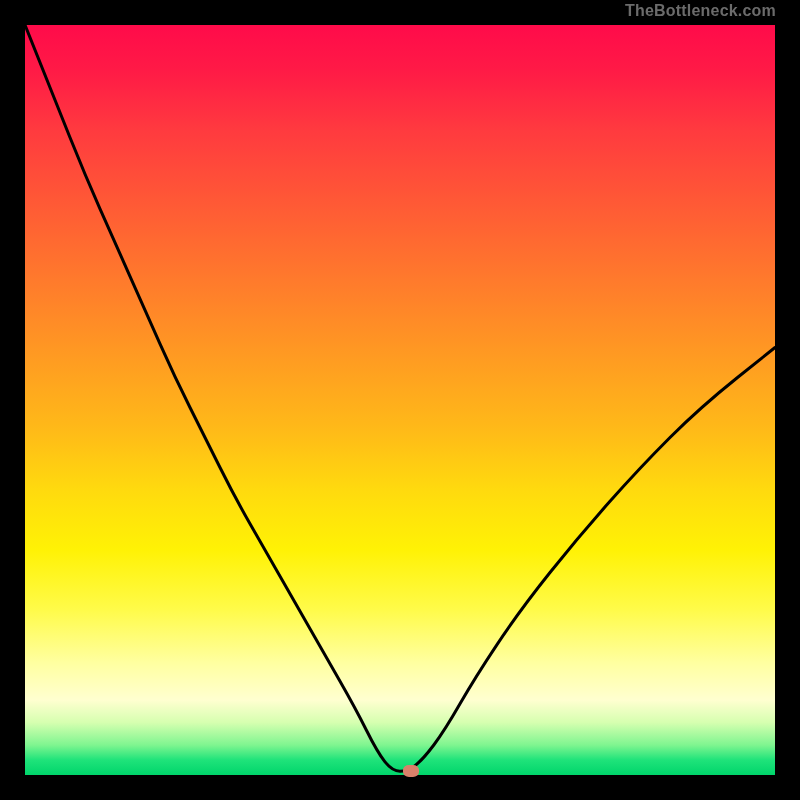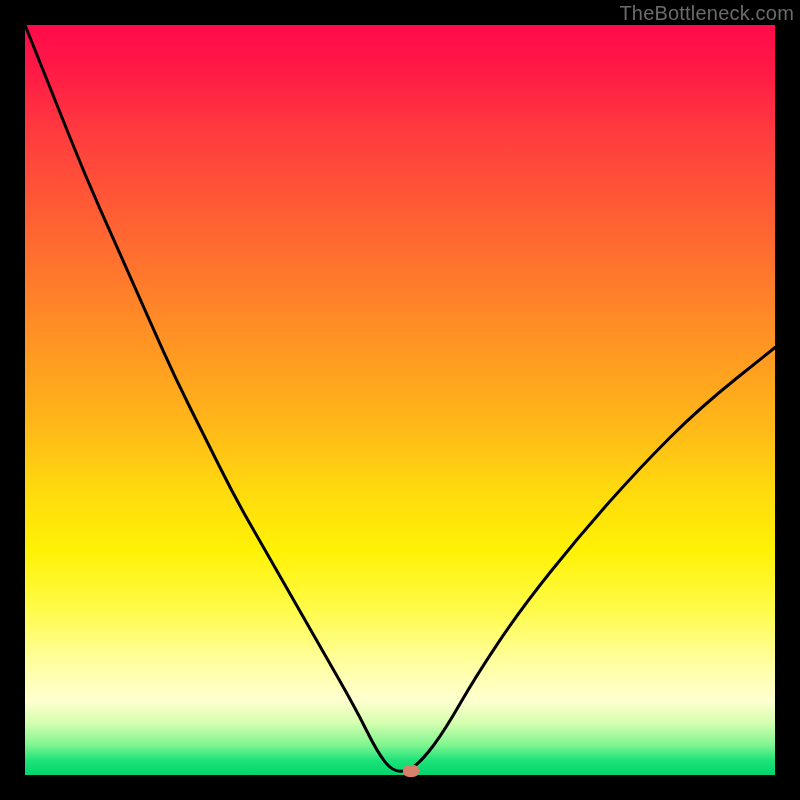--- a/index.html
+++ b/index.html
@@ -46,24 +46,24 @@
   .curve-svg {
     position: absolute;
     left: 0;
     top: 0;
     width: 750px;
     height: 750px;
   }
   .watermark {
     position: absolute;
     top: 2px;
-    right: 6px;
+    right: 24px;
     color: #6b6b6b;
-    font-size: 20px;
-    font-weight: 400;
+    font-size: 16px;
+    font-weight: 700;
     letter-spacing: 0.2px;
     user-select: none;
   }
   .marker {
     position: absolute;
     width: 16px;
     height: 12px;
     background: #d9806a;
     border-radius: 6px / 5px;
   }

